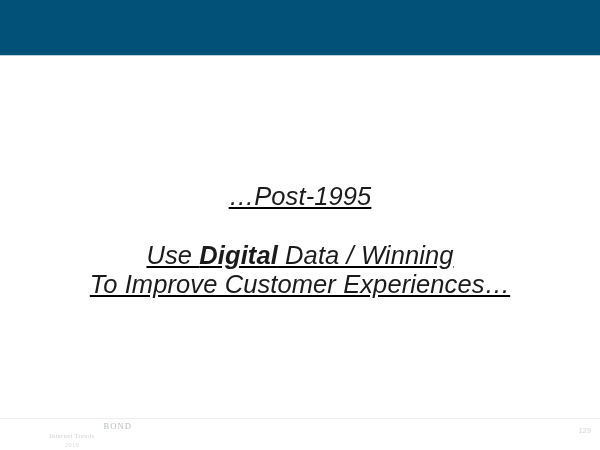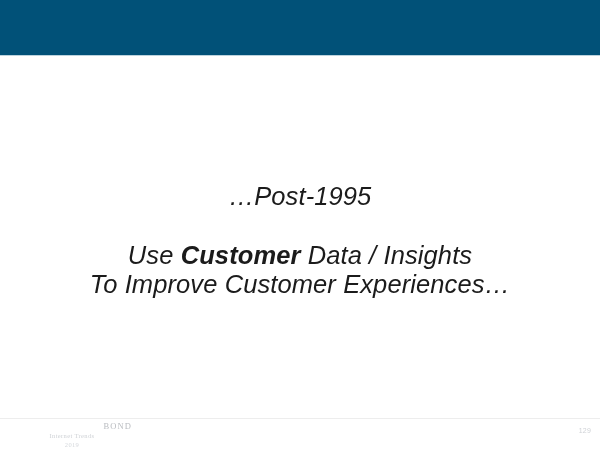--- a/index.html
+++ b/index.html
@@ -43,20 +43,21 @@
   
   .body-area {
     position: absolute;
     top: 55px;
     left: 0;
     width: 600px;
     height: 363px;
     display: flex;
     align-items: center;
     justify-content: center;
+    text-decoration: underline;
   }
   .statement {
     width: 560px;
     text-align: center;
     color: #1b1b1b;
     font-style: italic;
     font-size: 25.5px;
     line-height: 29.5px;
     letter-spacing: 0.1px;
     margin-top: 8px;
@@ -136,21 +137,21 @@
 
 <div class="slide">
 
   <div class="header-band" style="background: rgb(1, 81, 120);"></div>
   <div class="header-band-edge"></div>
 
   <div class="body-area">
     <div class="statement" style="color: rgb(27, 27, 27);">
       <span class="line">…Post-1995</span>
       <span class="spacer-line"></span>
-      <span class="line"><span>Use </span><span class="emph">Customer</span><span> Data / Insights</span></span>
+      <span class="line"><span>Use </span><span class="emph">Digital</span><span> Data / Winning</span></span>
       <span class="line">To Improve Customer Experiences…</span>
     </div>
   </div>
 
   <div class="footer-rule" style="background: rgb(237, 237, 237);"></div>
 
   <div class="footer">
     <div class="brand">
       <span class="brand-name">BOND</span>
       <span class="brand-sub">Internet Trends</span>

